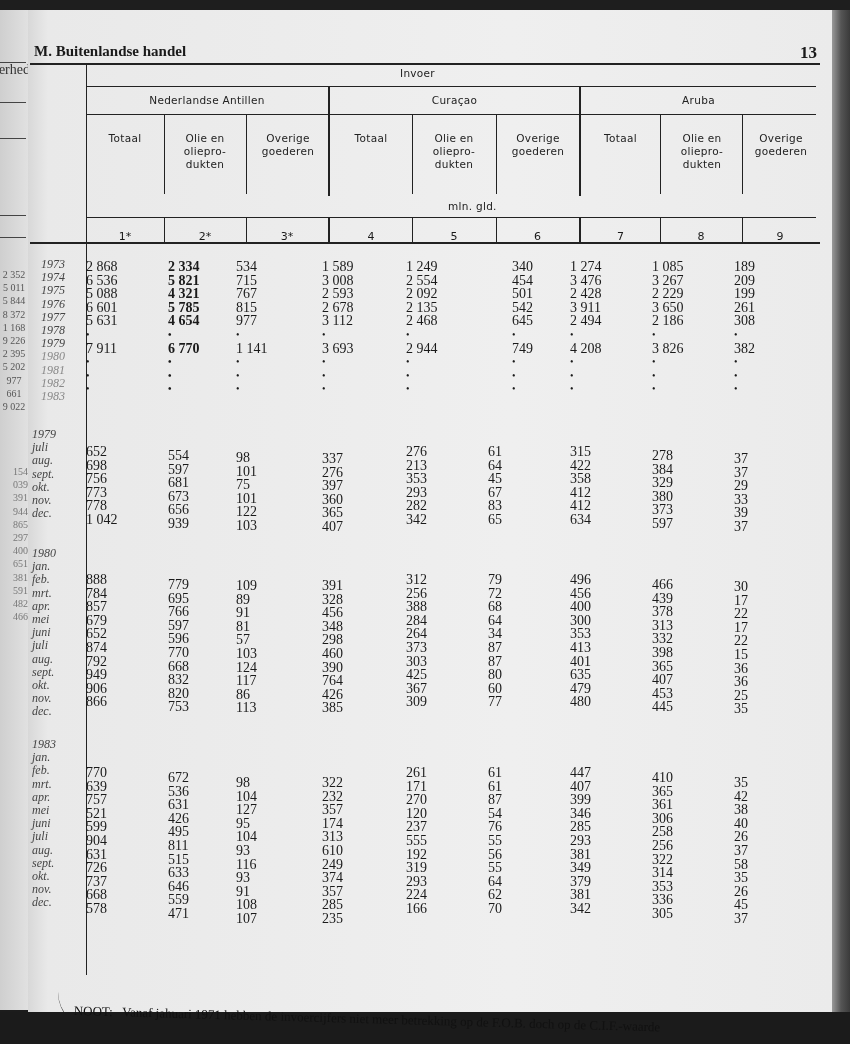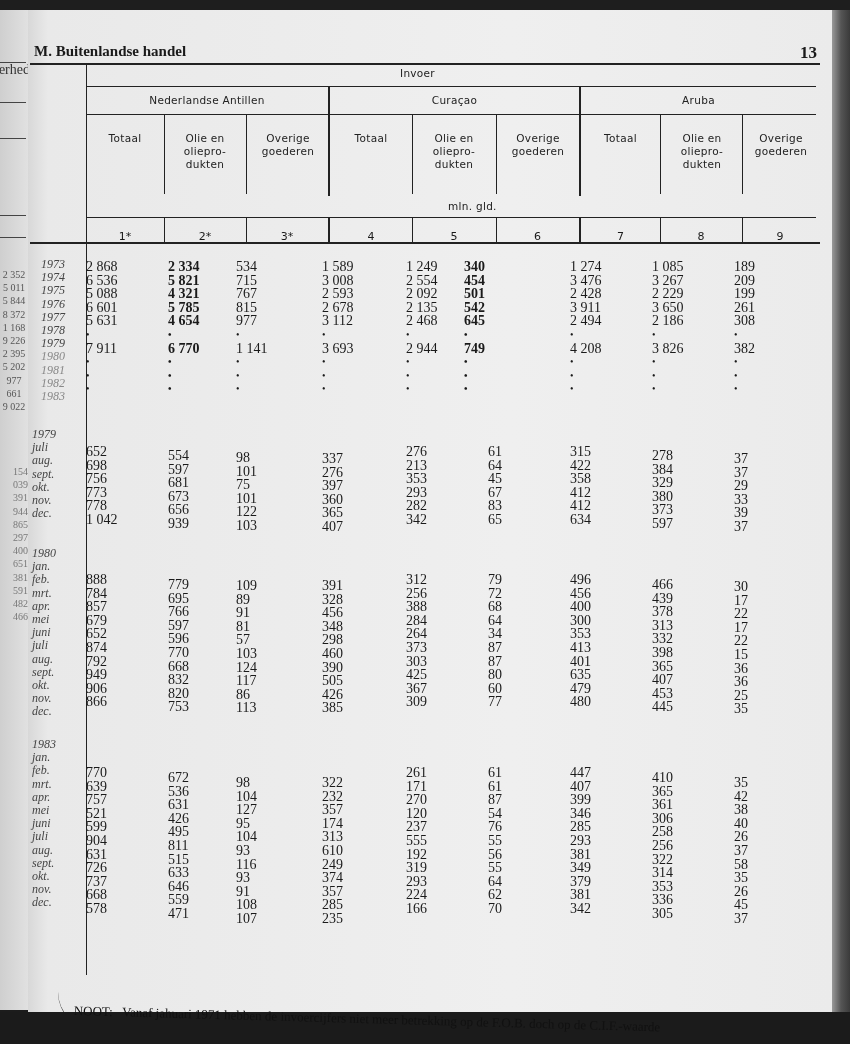--- a/index.html
+++ b/index.html
@@ -232,21 +232,21 @@
       <div>2 554</div>
       <div>2 092</div>
       <div>2 135</div>
       <div>2 468</div>
       <div style="padding-right: 16px; font-size: 10px;">•</div>
       <div>2 944</div>
       <div style="padding-right: 16px; font-size: 10px;">•</div>
       <div style="padding-right: 16px; font-size: 10px;">•</div>
       <div style="padding-right: 16px; font-size: 10px;">•</div>
     </div>
-    <div class="col" style="left: 436px; width: 70px; top: 250px; font-weight: bold;">
+    <div class="col" style="left: 484px; width: 70px; top: 250px;">
       <div>340</div>
       <div>454</div>
       <div>501</div>
       <div>542</div>
       <div>645</div>
       <div style="padding-right: 16px; font-size: 10px;">•</div>
       <div>749</div>
       <div style="padding-right: 16px; font-size: 10px;">•</div>
       <div style="padding-right: 16px; font-size: 10px;">•</div>
       <div style="padding-right: 16px; font-size: 10px;">•</div>
@@ -396,21 +396,21 @@
       <div>113</div>
     </div>
     <div class="col" style="left: 294px; width: 70px; top: 569px;">
       <div>391</div>
       <div>328</div>
       <div>456</div>
       <div>348</div>
       <div>298</div>
       <div>460</div>
       <div>390</div>
-      <div>505</div>
+      <div>764</div>
       <div>426</div>
       <div>385</div>
     </div>
     <div class="col" style="left: 378px; width: 70px; top: 563px;">
       <div>312</div>
       <div>256</div>
       <div>388</div>
       <div>284</div>
       <div>264</div>
       <div>373</div>

